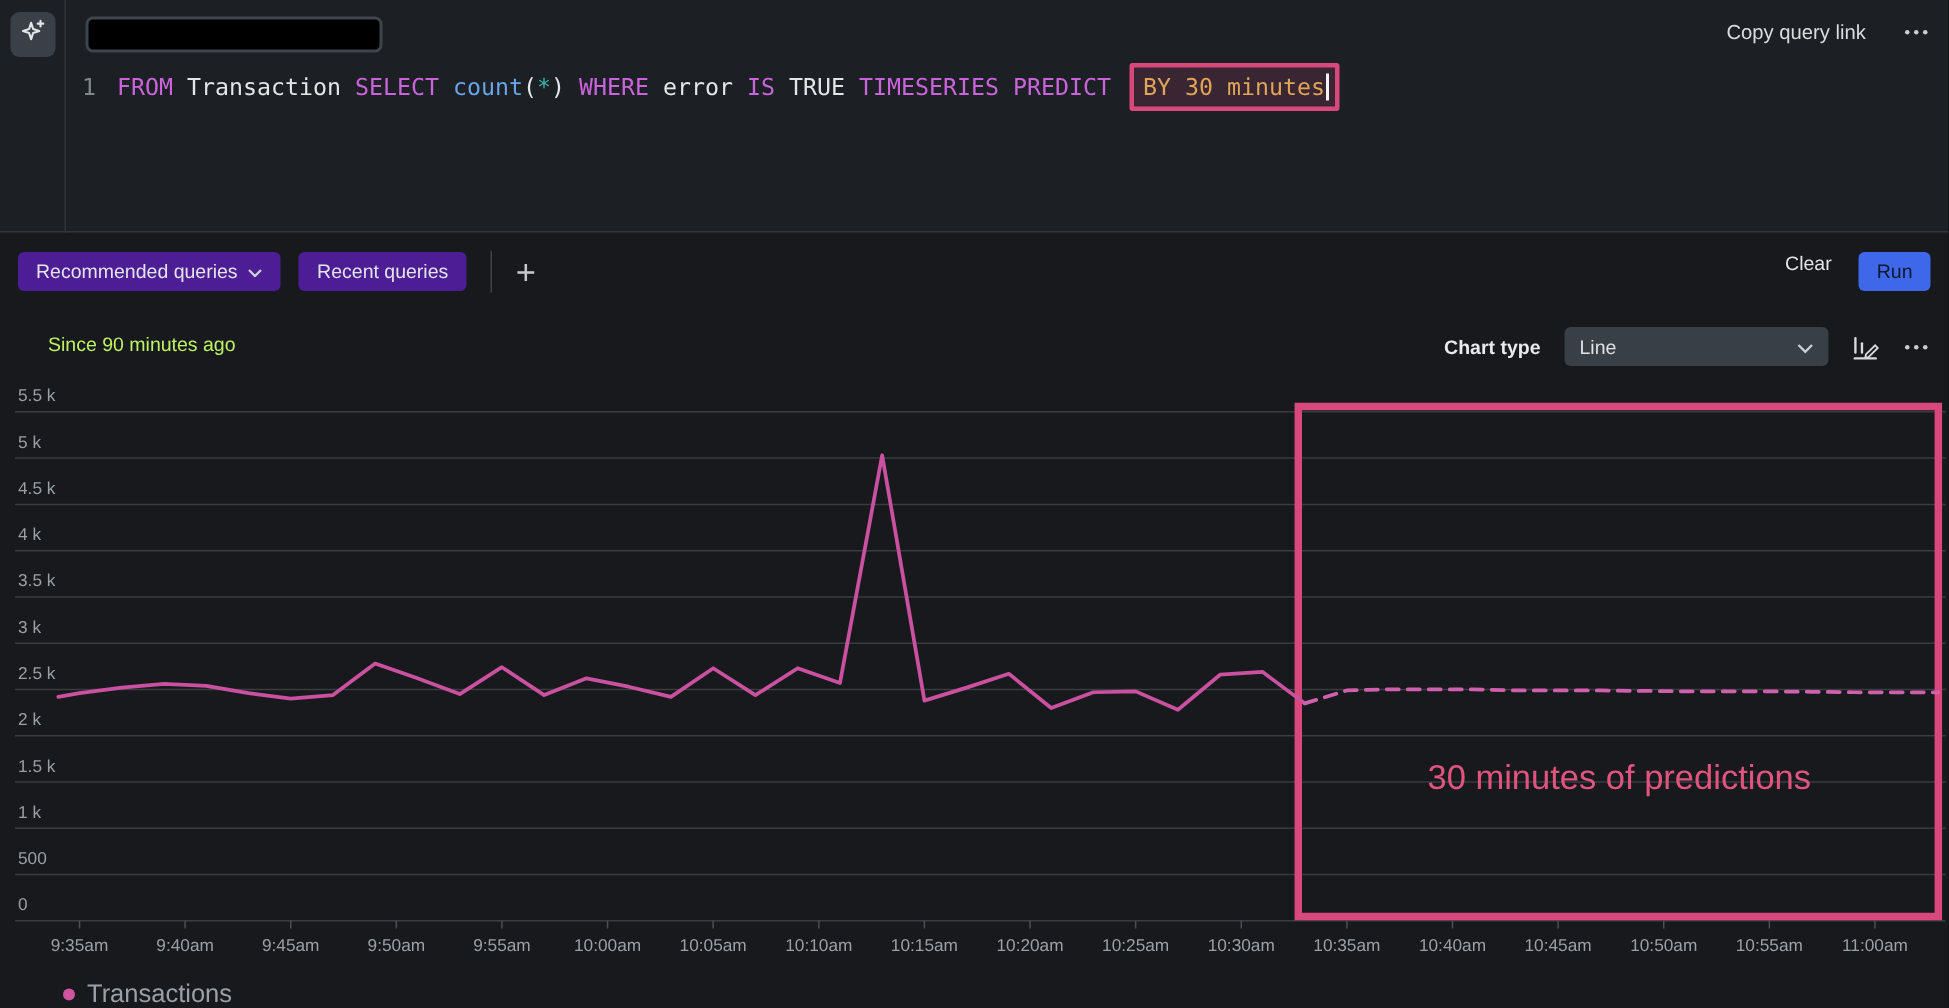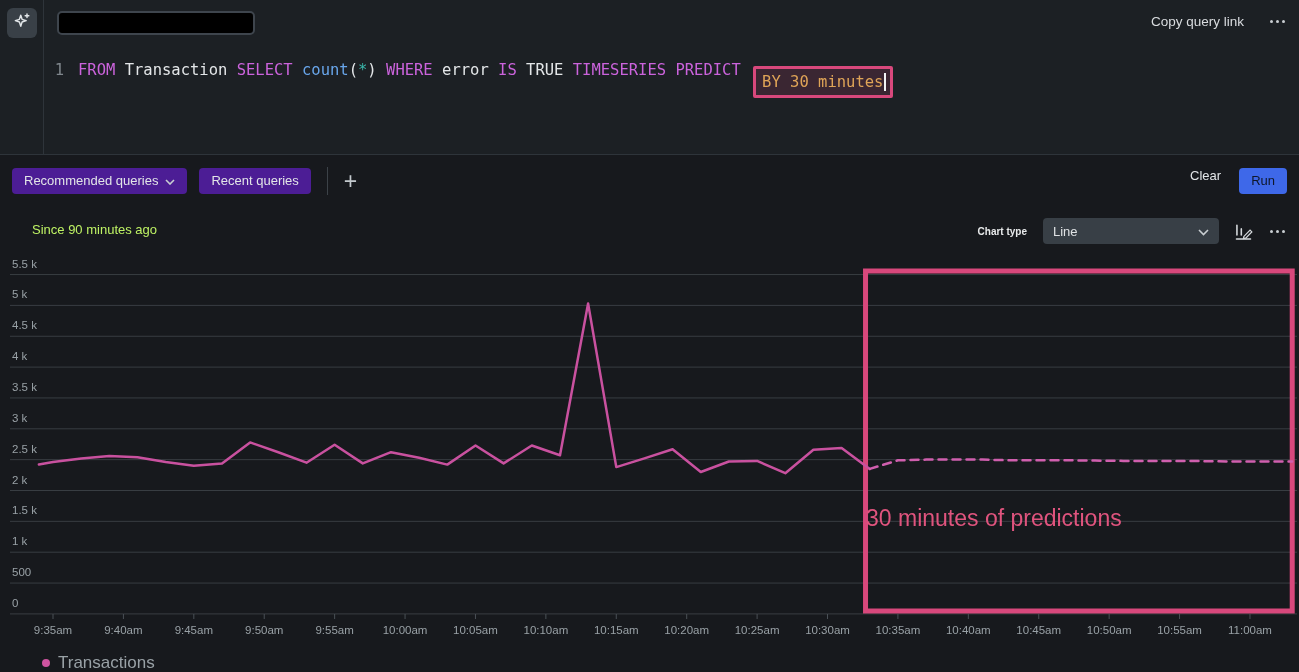--- a/index.html
+++ b/index.html
@@ -21,45 +21,45 @@
   .dots i { width:3px; height:3px; border-radius:50%; background:#c9ced2; display:block; }
   .code-line { position:absolute; top:42px; left:44px; display:flex; align-items:center;
                font-family:"DejaVu Sans Mono", monospace; font-size:15.5px; white-space:pre; }
   .lineno { display:inline-block; width:20px; text-align:right; margin-right:14px; color:#7f868c; }
   .code { white-space:pre; }
   .tk-kw   { color:#cb63dc; }
   .tk-pl   { color:#e3e6e8; }
   .tk-fn   { color:#68a5ea; }
   .tk-star { color:#3ab5aa; }
   .hl-box { display:inline-flex; align-items:center; border:3px solid #d8487c; background:rgba(216,72,124,0.16);
-            border-radius:2px; padding:4px 4px 4px 6px; margin-left:3px; color:#dfa457;margin-top:24px; }
+            border-radius:2px; padding:4px 4px 4px 6px; margin-left:3px; color:#dfa457; }
   .caret { display:inline-block; width:2px; height:18px; background:#f2f4f5; margin-left:1px; }
   
   .toolbar { position:absolute; top:156px; left:0; right:0; height:49px; display:flex; align-items:center; padding:0 12px; }
   .tb-btn { height:26px; display:inline-flex; align-items:center; gap:7px; background:#4c1d95; color:#e2e5e7;
             font-size:13px; padding:0 12px; border-radius:4px; cursor:pointer; }
   .tb-btn + .tb-btn { margin-left:12px; }
   .vdiv { width:1px; height:28px; background:#3c4248; margin:0 16px; }
   .plus { font-size:23px; font-weight:400; color:#c3c9cd; cursor:pointer; line-height:20px; }
   .tb-right { margin-left:auto; display:flex; align-items:flex-start; gap:18px; }
   .text-btn { font-size:13px; color:#e2e5e7; cursor:pointer; }
   .run-btn { height:26px; display:inline-flex; align-items:center; background:#3e68e9; color:#0f172a; font-size:13px;
              padding:0 12px; border-radius:4px; cursor:pointer; }
   
   .chart-section { position:absolute; top:205px; left:0; right:0; bottom:0; }
   .since { position:absolute; top:17px; left:32px; font-size:13px; color:#bef264; }
   .chart-controls { position:absolute; top:13px; right:12px; display:flex; align-items:center; gap:14px; }
-  .ct-label { font-size:10px; font-weight:bold; color:#e8eaeb; margin-right:2px; }
+  .ct-label { font-size:13px; font-weight:bold; color:#e8eaeb; margin-right:2px; }
   .select { width:176px; height:26px; background:#383f46; border-radius:4px; display:flex; align-items:center;
             justify-content:space-between; padding:0 10px; cursor:pointer; }
   .select span { font-size:13px; color:#dfe2e4; }
   .icon-btn { cursor:pointer; display:flex; align-items:center; }
   .chart-body { position:absolute; top:0; left:0; right:0; bottom:0; }
   .chart-body svg { position:absolute; top:0; left:0; }
-  .annotation-label { position:absolute; top:300px; left:866px; width:427px; 
+  .annotation-label { position:absolute; top:300px; left:866px; width:427px; text-align:center;
                       font-size:23px; color:#e0547e; pointer-events:none; }
   .legend { position:absolute; top:448px; left:42px; display:flex; align-items:center; gap:8px; cursor:pointer; }
   .legend-dot { width:8px; height:8px; border-radius:50%; background:#cf54a0; }
   .legend-label { font-size:17px; color:#99a1a6; }
 </style>
 </head>
 <body>
 
 <div class="screen">
 

